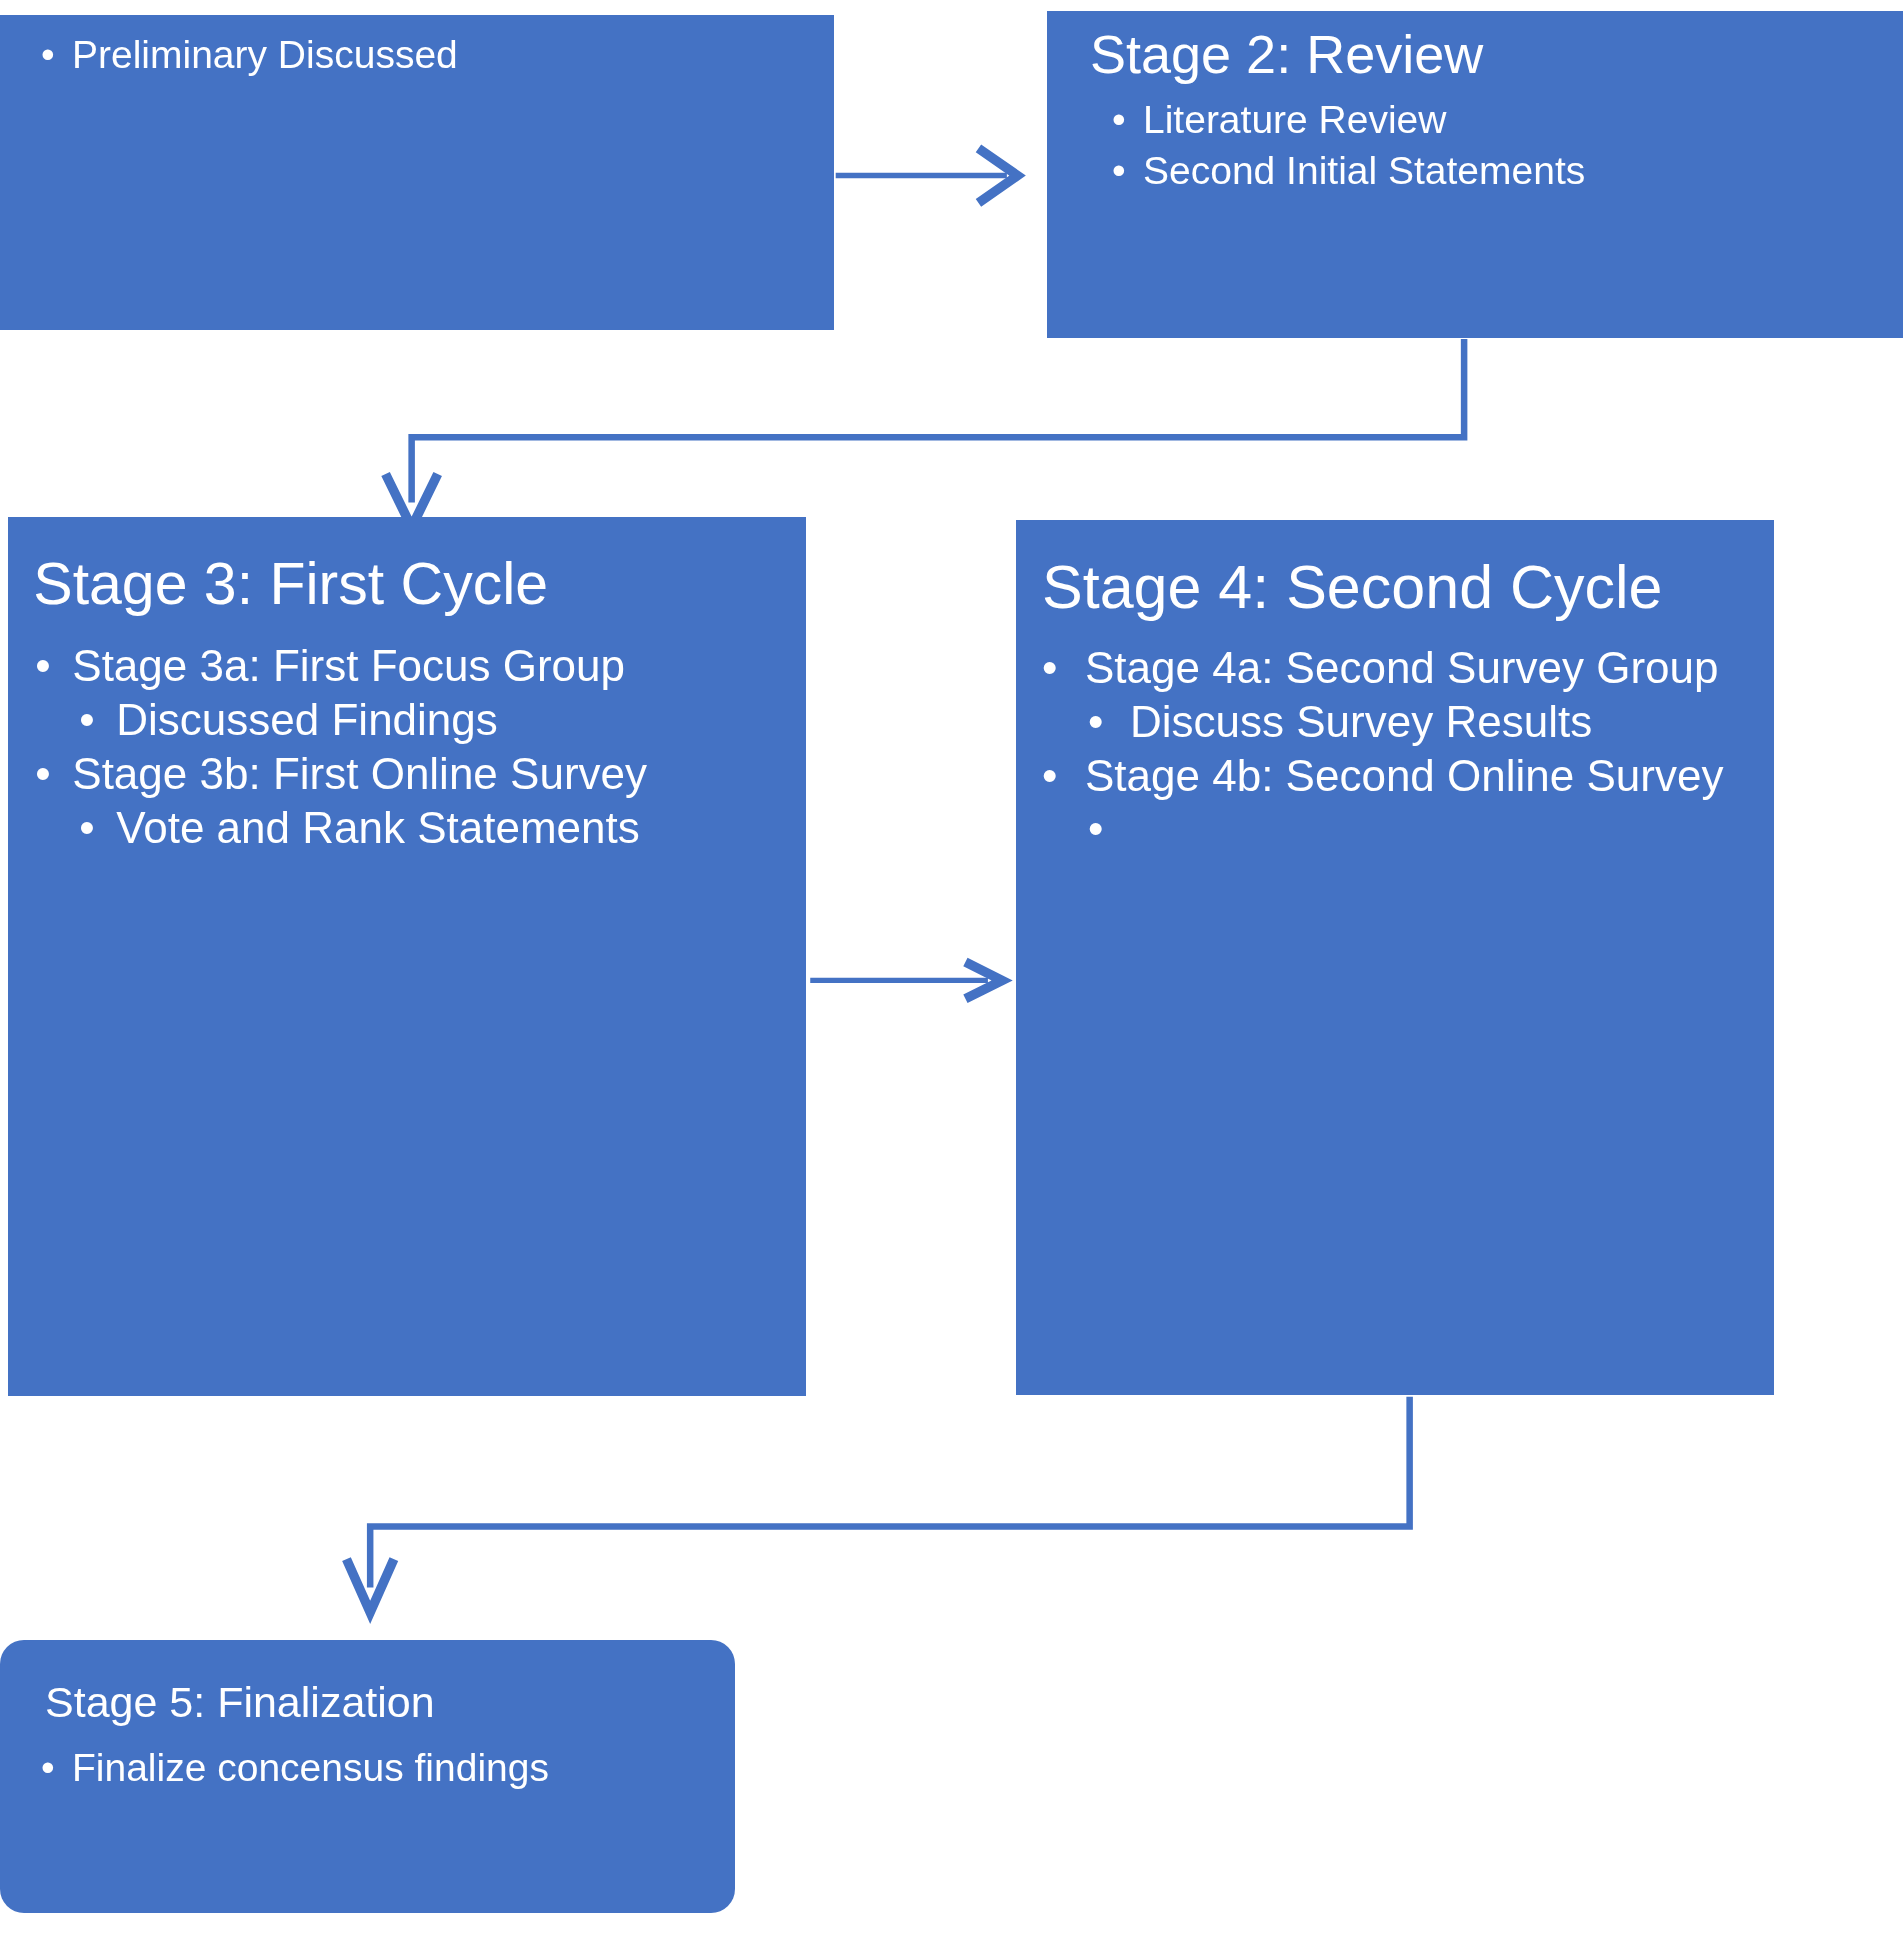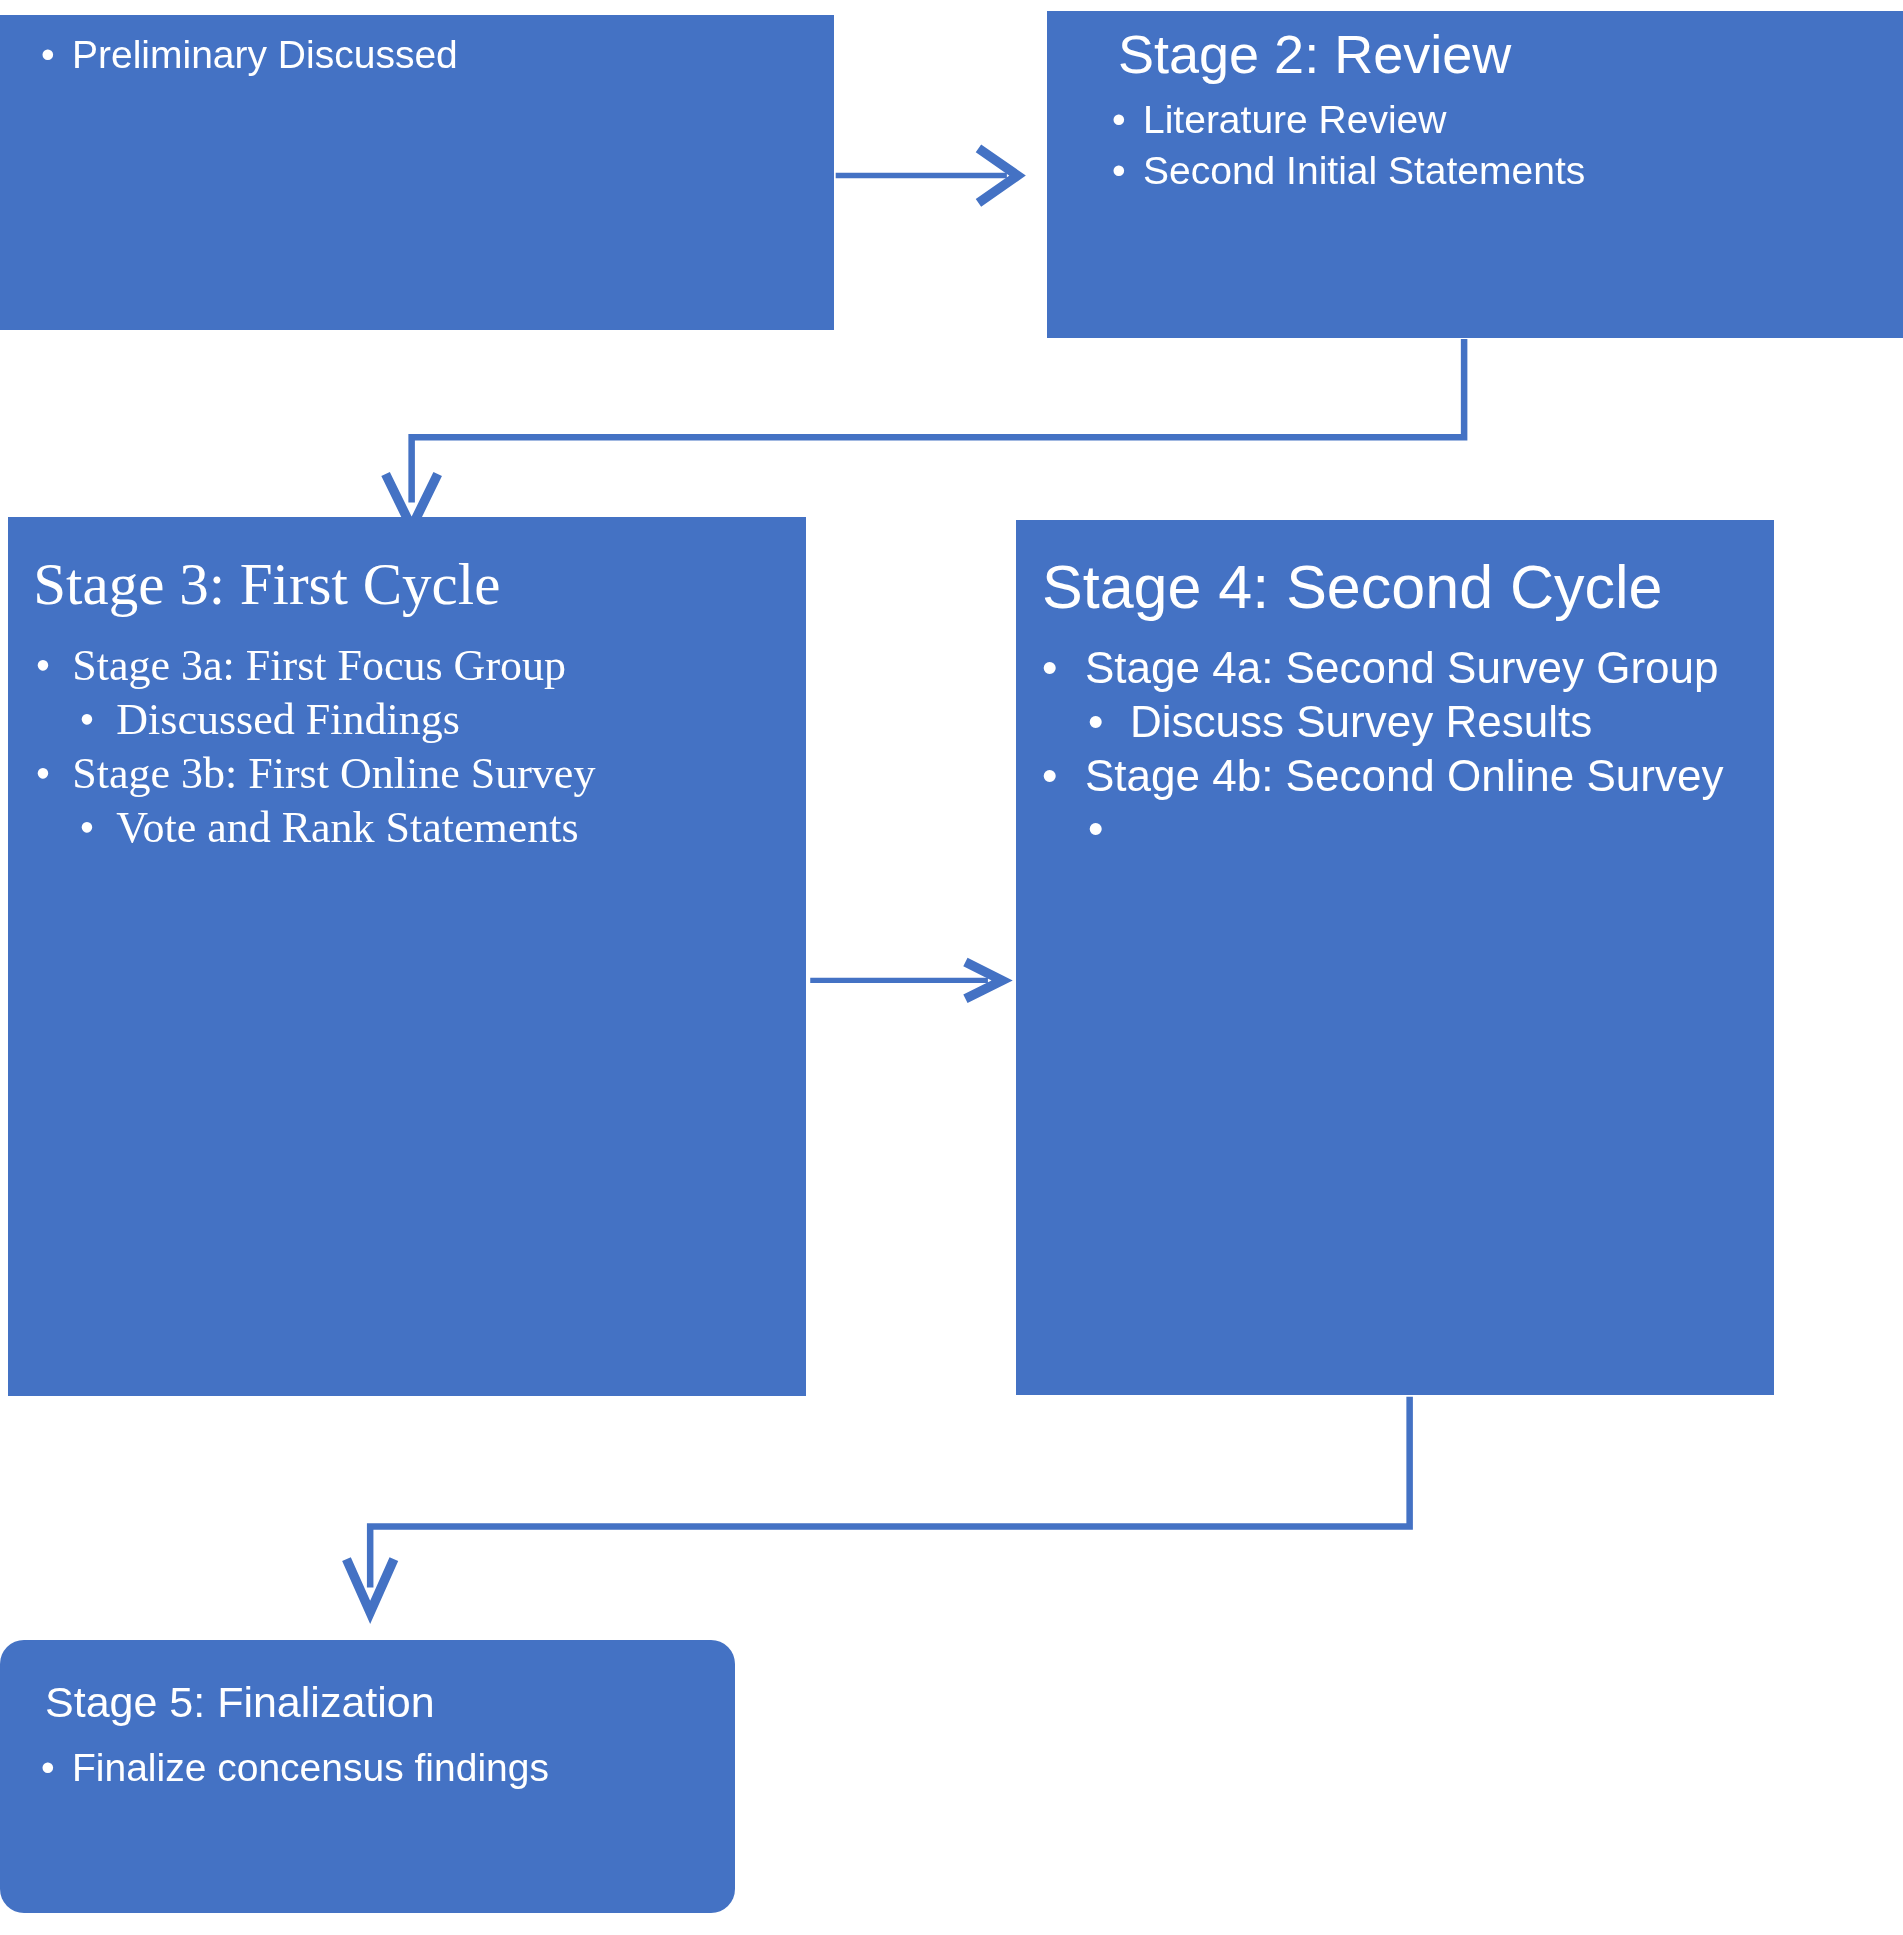--- a/index.html
+++ b/index.html
@@ -53,26 +53,26 @@
   }
 
   
   #stage1 { left: 0px;  top: 15px;  width: 834px; height: 315px; }
   #stage1 .stage-title { font-size: 54px; padding: 16.6px 0 0 41px; }
   #stage1 .bullet-list { padding: 18px 0 0 41px; }
   #stage1 .bullet-item { font-size: 39px; padding-left: 31px; }
 
   
   #stage2 { left: 1047px; top: 10.7px; width: 856px; height: 327px; }
-  #stage2 .stage-title { font-size: 54px; padding: 13px 0 0 43px; margin-left: 28px; }
+  #stage2 .stage-title { font-size: 54px; padding: 13px 0 0 43px; }
   #stage2 .bullet-list { padding: 14.2px 0 0 65px; }
   #stage2 .bullet-item { font-size: 39px; padding-left: 31px; margin-bottom: 7.1px; }
 
   
-  #stage3 { left: 8.3px; top: 517px; width: 798px; height: 879px; font-family: Liberation Serif, serif; }
+  #stage3 { left: 8.3px; top: 517px; width: 798px; height: 879px; }
   #stage3 .stage-title { font-size: 59px; padding: 34px 0 0 25px; }
   #stage3 .bullet-list { padding: 24px 0 0 27px; }
   #stage3 .lvl1 { font-size: 44px; padding-left: 37px; margin-bottom: 4.7px; }
   #stage3 .lvl2 { font-size: 44px; padding-left: 81px; margin-bottom: 4.7px; margin-left: 0; }
 
   
   #stage4 { left: 1016px; top: 520px; width: 758px; height: 875px; }
   #stage4 .stage-title { font-size: 61px; padding: 33px 0 0 26px; }
   #stage4 .bullet-list { padding: 21.3px 0 0 26px; }
   #stage4 .lvl1 { font-size: 44px; padding-left: 43px; margin-bottom: 4.7px; }

